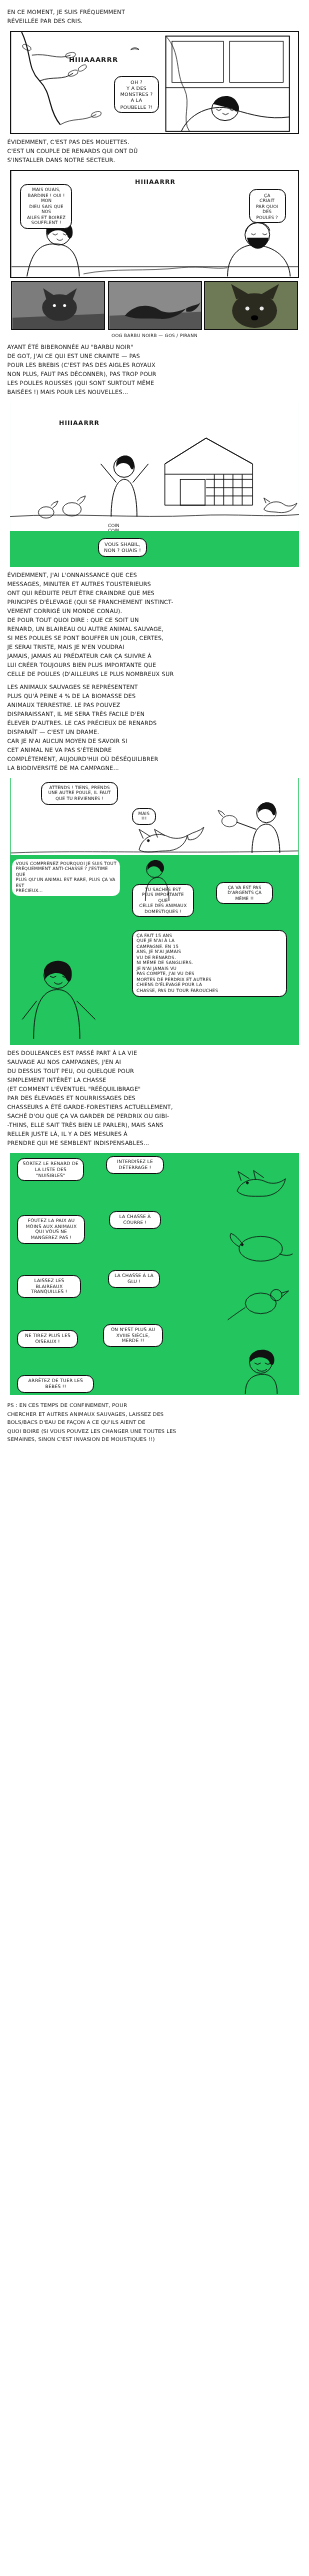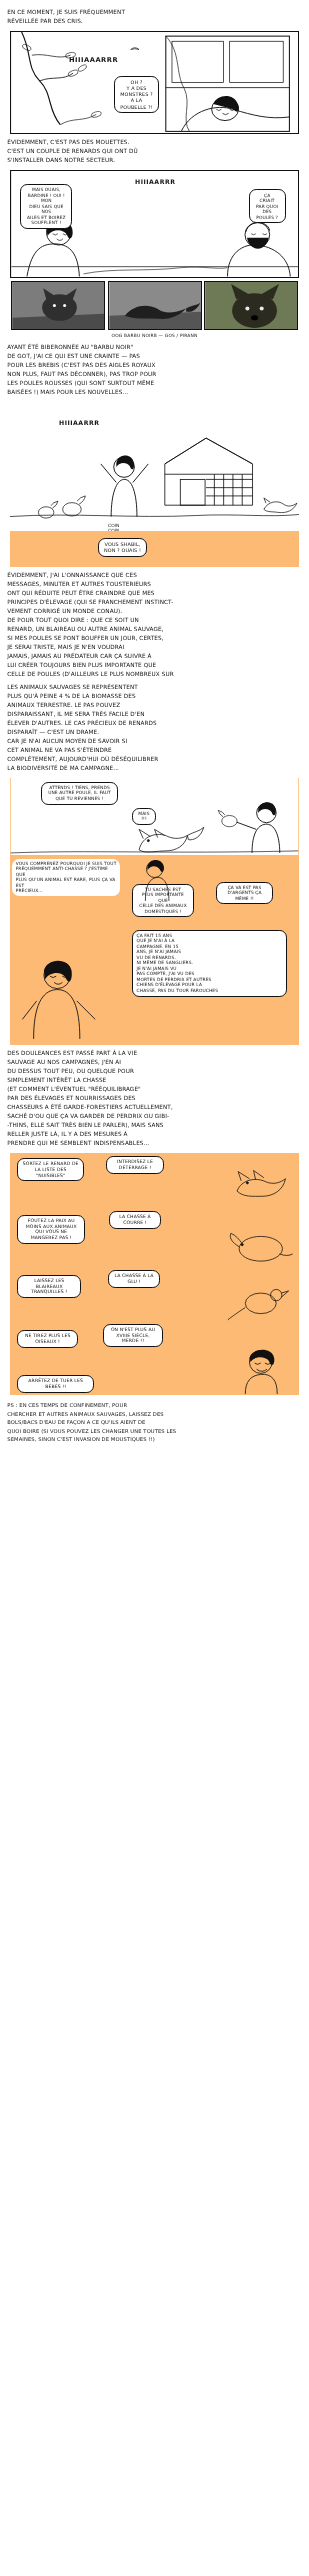--- a/index.html
+++ b/index.html
@@ -31,21 +31,21 @@
   .narration p { margin: 0 0 1.5px 0; }
 
   
   .panel-row {
     display: flex;
     gap: 2.1px;
     margin: 3.1px 0;
   }
   .panel {
     border: 0.8px solid #111;
-    background: #fdba74;
+    background: #22c55e;
     position: relative;
     overflow: hidden;
   }
   .panel.noborder { border: none; }
 
   
   .bubble {
     position: absolute;
     background: #fff;
     border: 0.8px solid #111;

